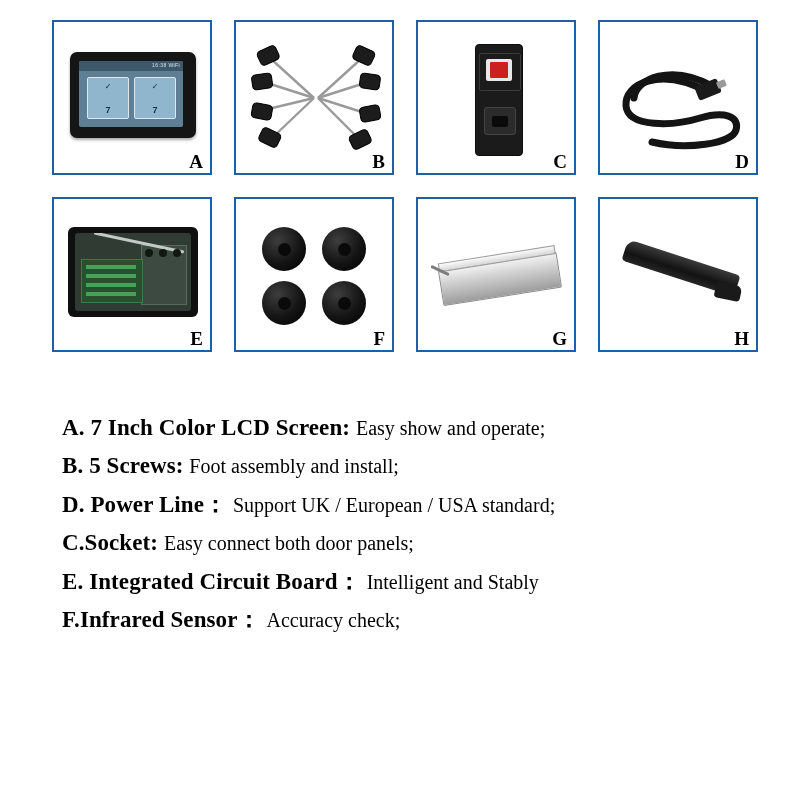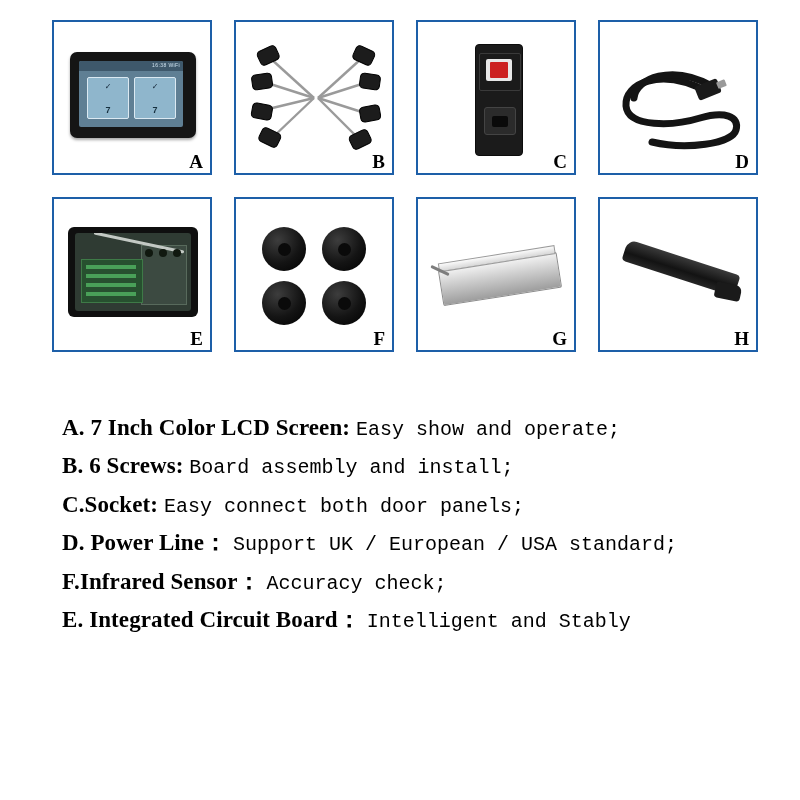--- a/index.html
+++ b/index.html
@@ -308,21 +308,21 @@
     line-height: 1.15;
   }
   .legend-key {
     font-family: "Liberation Serif", serif;
     font-weight: bold;
     font-size: 23px;
     letter-spacing: .1px;
     margin-top: 42px;
   }
   .legend-desc {
-    font-family: Liberation Mono, monospace;
+    font-family: Liberation Serif, serif;
     font-size: 20px;
   }
 </style>
 </head>
 <body>
 
 <div class="sheet">
 
   <div class="parts-grid">
 
@@ -443,34 +443,34 @@
     </div>
 
   </div>
 
   <div class="legend">
     <div class="legend-row">
       <span class="legend-key">A. 7 Inch Color LCD Screen:</span>
       <span class="legend-desc">Easy show and operate;</span>
     </div>
     <div class="legend-row">
-      <span class="legend-key">B. 6 Screws:</span>
-      <span class="legend-desc">Board assembly and install;</span>
+      <span class="legend-key">B. 5 Screws:</span>
+      <span class="legend-desc">Foot assembly and install;</span>
+    </div>
+    <div class="legend-row">
+      <span class="legend-key">D. Power Line：</span>
+      <span class="legend-desc">Support UK / European / USA standard;</span>
     </div>
     <div class="legend-row">
       <span class="legend-key">C.Socket:</span>
       <span class="legend-desc">Easy connect both door panels;</span>
     </div>
     <div class="legend-row">
-      <span class="legend-key">D. Power Line：</span>
-      <span class="legend-desc">Support UK / European / USA standard;</span>
+      <span class="legend-key">E. Integrated Circuit Board：</span>
+      <span class="legend-desc">Intelligent and Stably</span>
     </div>
     <div class="legend-row">
       <span class="legend-key">F.Infrared Sensor：</span>
       <span class="legend-desc">Accuracy check;</span>
     </div>
-    <div class="legend-row">
-      <span class="legend-key">E. Integrated Circuit Board：</span>
-      <span class="legend-desc">Intelligent and Stably</span>
-    </div>
   </div>
 
 </div>
 
 </body></html>

